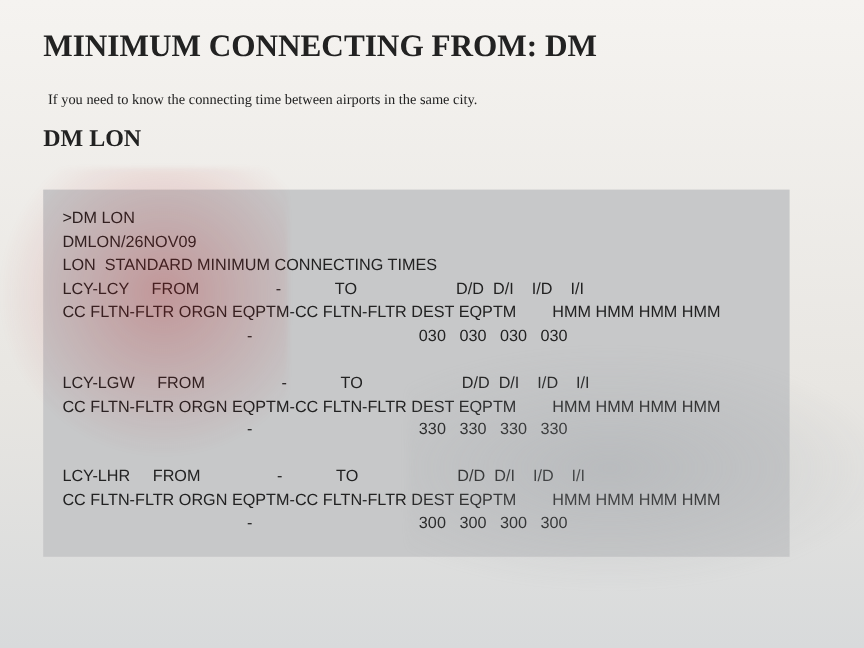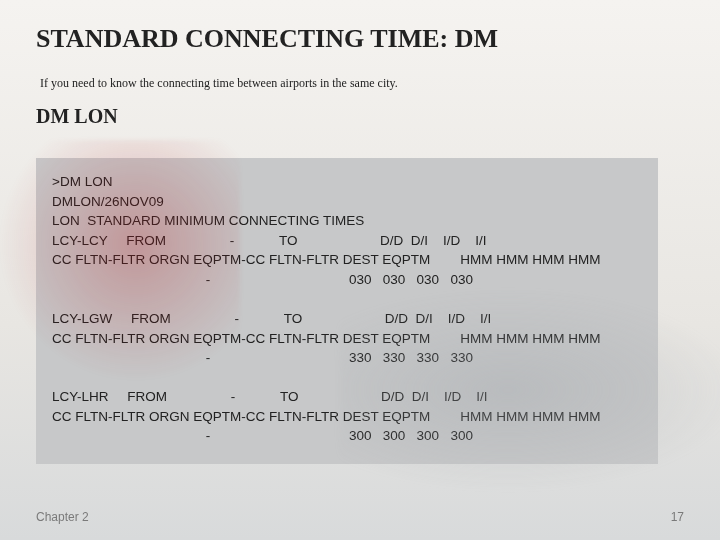--- a/index.html
+++ b/index.html
@@ -37,38 +37,34 @@
     font-family: Arial, Helvetica, sans-serif; font-size: 12px; color: #7a7a7a;
   }
 </style>
 </head>
 <body>
 
 <div class="slide">
   <div class="bg-tail"></div>
   <div class="bg-wing"></div>
 
-  <div class="title">STANDARD CONNECTING TIME: DM</div>
+  <div class="title">MINIMUM CONNECTING FROM: DM</div>
 
   <div class="lead">If you need to know the connecting time between airports in the same city.</div>
 
   <div class="cmd">DM LON</div>
 
   <div class="terminal" id="terminal">&gt;DM LON
 DMLON/26NOV09
 LON  STANDARD MINIMUM CONNECTING TIMES
 LCY-LCY     FROM                 -            TO                      D/D  D/I    I/D    I/I
 CC FLTN-FLTR ORGN EQPTM-CC FLTN-FLTR DEST EQPTM        HMM HMM HMM HMM
                                          -                                     030   030   030   030
 
 LCY-LGW     FROM                 -            TO                      D/D  D/I    I/D    I/I
 CC FLTN-FLTR ORGN EQPTM-CC FLTN-FLTR DEST EQPTM        HMM HMM HMM HMM
                                          -                                     330   330   330   330
 
 LCY-LHR     FROM                 -            TO                      D/D  D/I    I/D    I/I
 CC FLTN-FLTR ORGN EQPTM-CC FLTN-FLTR DEST EQPTM        HMM HMM HMM HMM
                                          -                                     300   300   300   300</div>
 
-  <div class="footer">
-    <span>Chapter 2</span>
-    <span>17</span>
-  </div>
 </div>
 
 </body></html>

